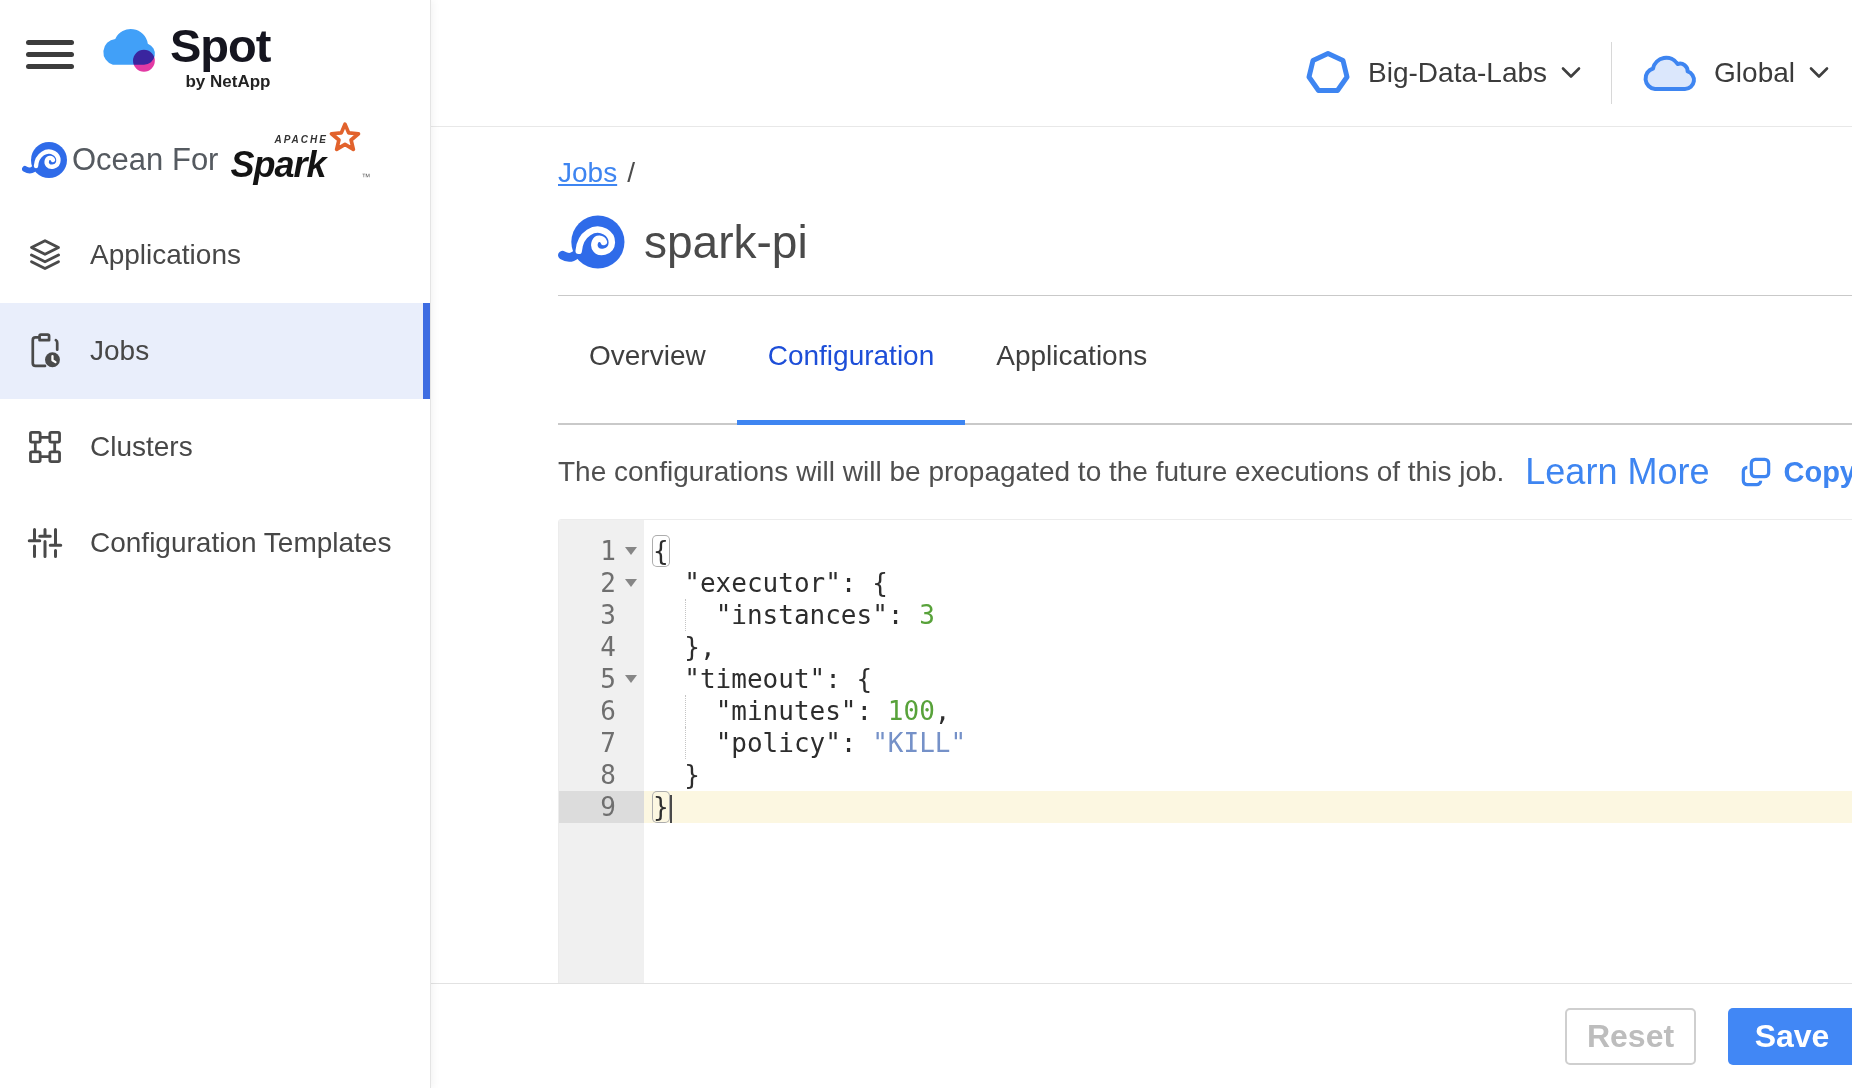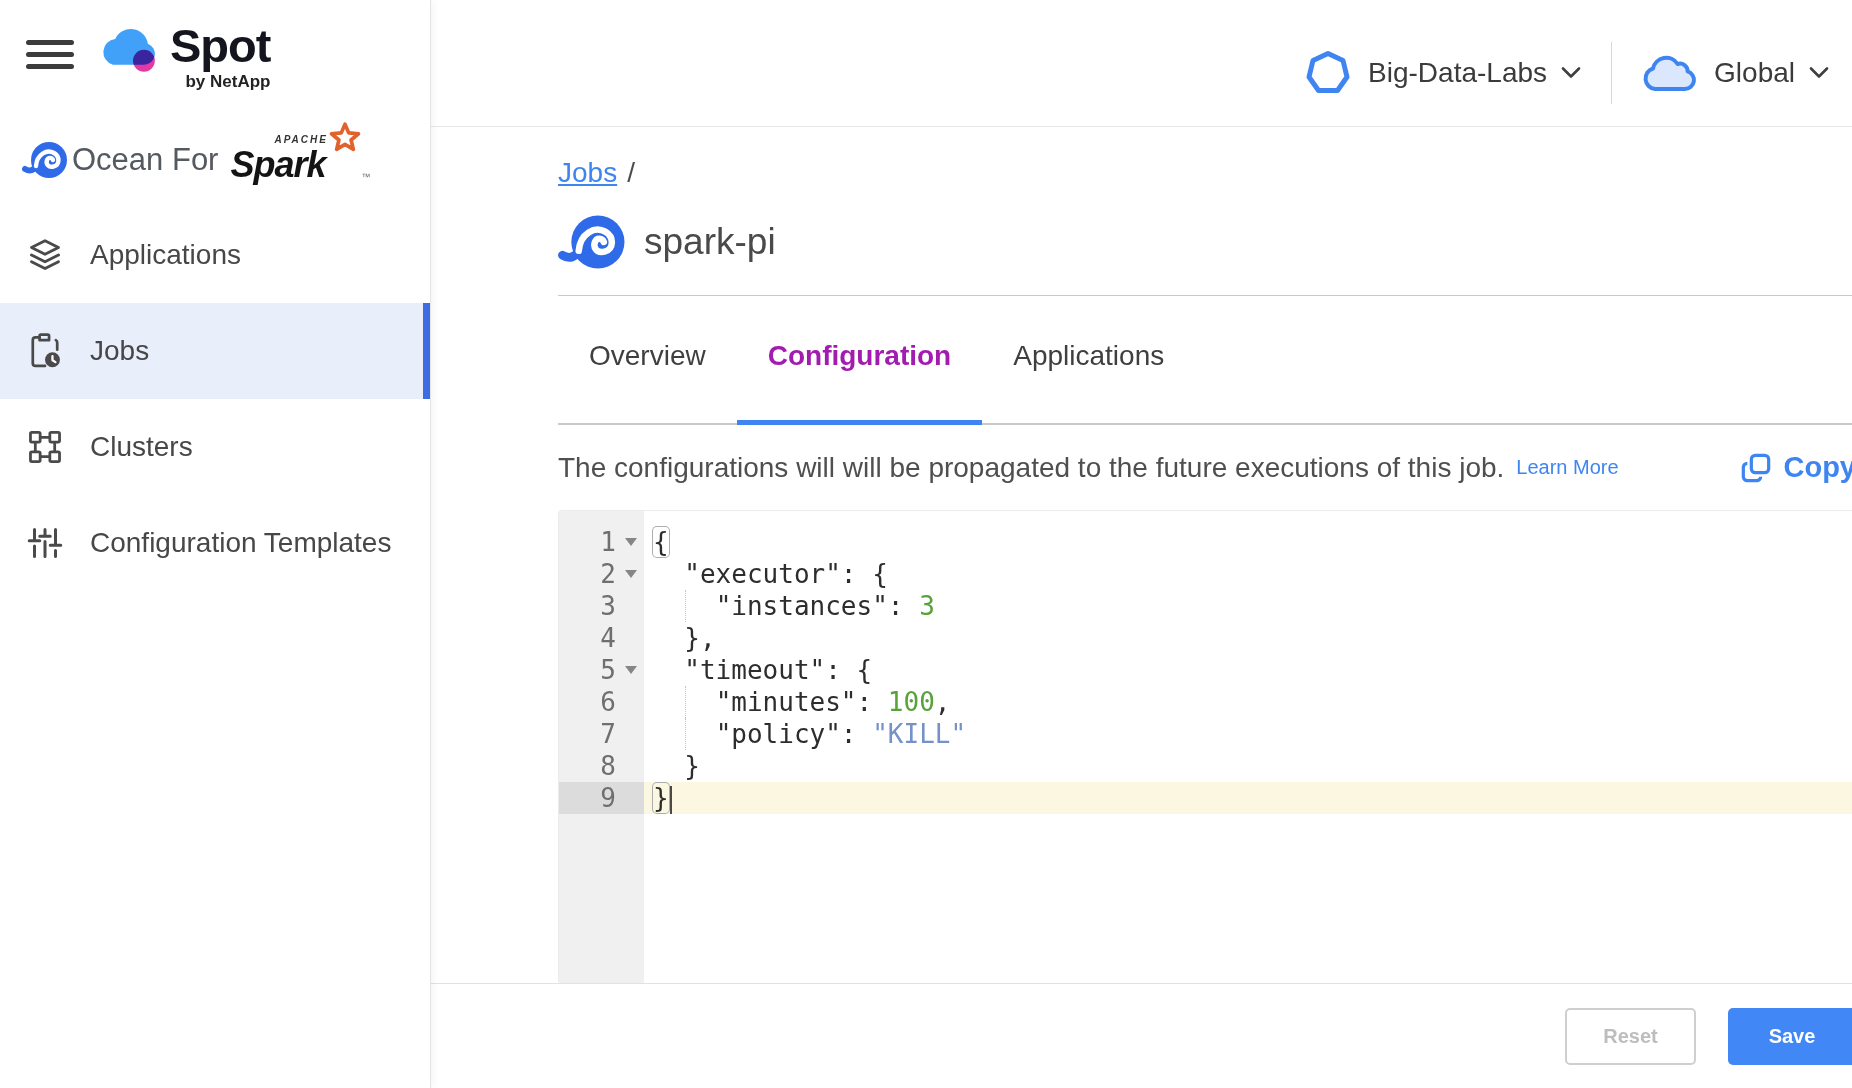--- a/index.html
+++ b/index.html
@@ -40,29 +40,29 @@
   .vdiv.last{margin:0 0 0 30px;}
   #topbar .pad-right{width:19px;}
 
   
   #main{position:absolute;left:430px;top:107px;right:0;bottom:0;background:#fff;}
   .content{padding:0 23px 0 128px;}
   .breadcrumb{margin-top:50px;font-size:28px;}
   .breadcrumb a{color:#3e85f1;text-decoration:underline;cursor:pointer;}
   .breadcrumb .sep{color:#4d4d4d;margin-left:10px;}
   .title-row{margin-top:22px;display:flex;align-items:center;}
-  .page-title{margin-left:18px;font-size:37px;font-weight:500;color:#4a4a4a;}
+  .page-title{margin-left:18px;font-size:46px;font-weight:500;color:#4a4a4a;}
   .title-divider{margin-top:22px;border:none;border-top:1px solid #c9c9c9;height:0;}
   .tabs{margin-top:44px;display:flex;border-bottom:2px solid #c9c9c9;height:83px;}
   .tab{position:relative;padding:0 31px;font-size:28px;color:#3f3f3f;display:flex;align-items:flex-start;cursor:pointer;}
-  .tab.active{color:#a21caf;font-weight:bold;}
+  .tab.active{color:#1d4ed8;}
   .tab.active::after{content:"";position:absolute;left:0;bottom:-2px;height:5px;width:100%;background:#3e85f1;}
   .desc-row{margin-top:26px;display:flex;align-items:center;}
   .desc-text{font-size:28px;color:#4f4f4f;}
-  .learn-more{font-size:20px;color:#3e85f1;margin-left:12px;cursor:pointer;}
+  .learn-more{font-size:36px;color:#3e85f1;margin-left:21px;cursor:pointer;}
   .copy-btn{margin-left:auto;display:flex;align-items:center;cursor:pointer;}
   .copy-label{font-size:29px;font-weight:700;color:#3e85f1;margin-left:12px;}
 
   
   .editor{position:relative;margin-top:26px;height:472px;border:1px solid #ececec;border-radius:3px;
           overflow:hidden;font-family:"DejaVu Sans Mono",monospace;font-size:26px;background:#fff;}
   .gutter{position:absolute;left:0;top:0;bottom:0;width:85px;background:#f0f0f0;padding-top:15px;box-sizing:border-box;}
   .gutter-line{position:relative;height:32px;line-height:32px;text-align:right;color:#6f6f6f;padding-right:28px;}
   .gutter-line.fold::after{content:"";position:absolute;right:7px;top:12px;border-left:6px solid transparent;
       border-right:6px solid transparent;border-top:8px solid #868686;}
@@ -73,21 +73,21 @@
   .code-line.guide::before{content:"";position:absolute;left:41px;top:0;height:100%;border-left:1px dotted #c4c4c4;}
   .tk-key,.tk-punct,.tk-ws{color:#2d2d2d;}
   .tk-number{color:#58a23a;}
   .tk-string{color:#7591c8;}
   .match{box-shadow:0 0 0 1px #adadad;border-radius:4px;}
   .cursor{display:inline-block;width:2px;height:28px;background:#4a4a4a;vertical-align:middle;margin-left:1px;}
 
   
   #footer{position:absolute;left:430px;right:0;bottom:0;height:104px;background:#fff;
           border-top:1px solid #e2e2e2;display:flex;align-items:center;justify-content:flex-end;z-index:2;}
-  .btn{height:57px;border-radius:5px;font-size:20px;font-weight:700;display:flex;align-items:center;
+  .btn{height:57px;border-radius:5px;font-size:32px;font-weight:700;display:flex;align-items:center;
        justify-content:center;box-sizing:border-box;cursor:pointer;font-family:"Liberation Sans",sans-serif;}
   .btn-reset{width:131px;background:#fff;border:2px solid #cfcfcf;color:#bdbdbd;margin-right:32px;}
   .btn-save{width:128px;background:#4187f5;border:none;color:#fff;margin-right:23px;}
 </style>
 </head>
 <body>
 
 <div id="app">
 
   <div id="sidebar">

